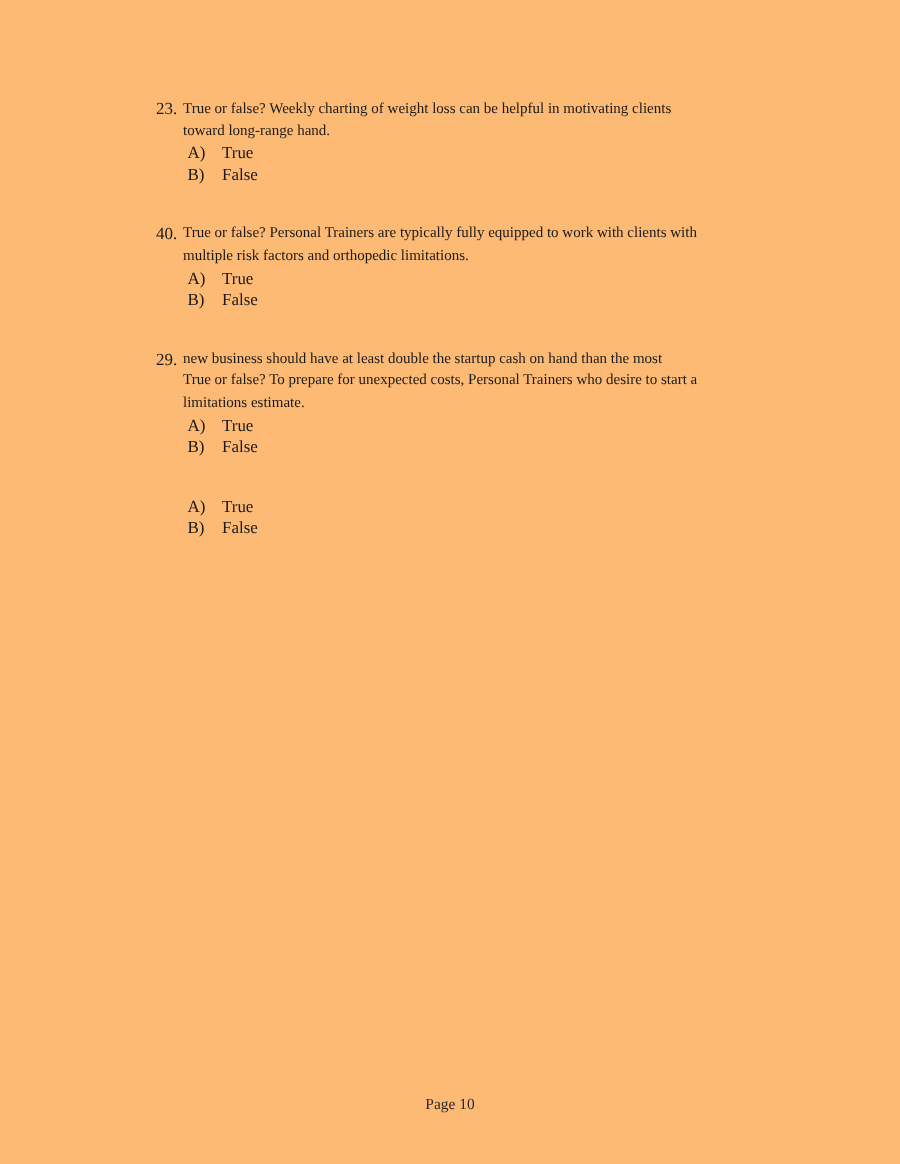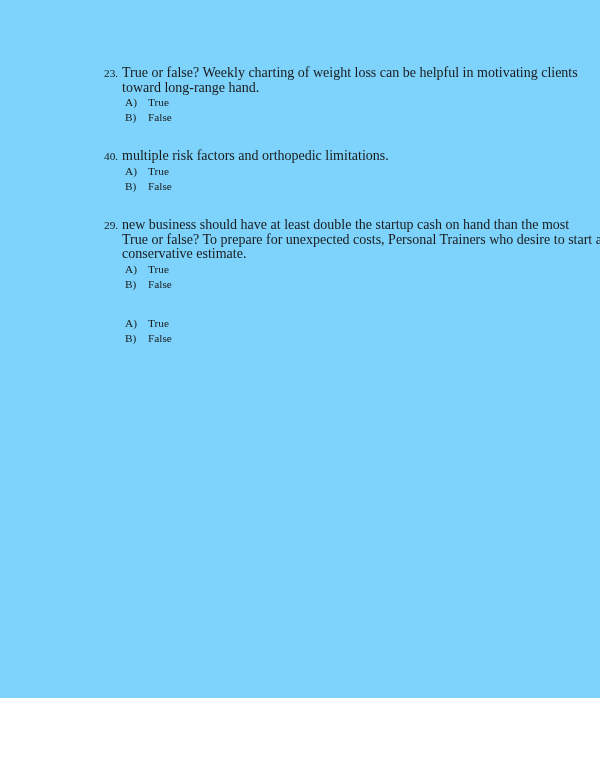--- a/index.html
+++ b/index.html
@@ -3,22 +3,22 @@
 <meta charset="utf-8">
 <style>
   html, body {
     margin: 0;
     padding: 0;
     background: #ffffff;
   }
   .page {
     position: relative;
     width: 600px;
-    height: 698px;
-    background: #7dd3fc;
+    height: 776px;
+    background: #fdba74;
     font-family: "Liberation Serif", "DejaVu Serif", serif;
     color: #1a1a1a;
     overflow: hidden;
   }
   .content {
     position: absolute;
     left: 104px;
     top: 66px;
     width: 436px;
   }
@@ -35,21 +35,21 @@
   .q-number {
     width: 18px;
     flex: 0 0 18px;
     font-size: 11.3px;
     line-height: 14.6px;
     text-align: left;
     white-space: nowrap;
   }
   .q-text {
     flex: 1 1 auto;
-    font-size: 14px;
+    font-size: 10px;
     line-height: 14.6px;
     text-align: left;
   }
   .q-line {
     display: block;
     white-space: nowrap;
   }
   .options {
     margin-top: 0px;
     padding-left: 21px;
@@ -104,20 +104,21 @@
           <span class="option-letter">B)</span>
           <span class="option-label">False</span>
         </div>
       </div>
     </div>
 
     <div class="question-block">
       <div class="q-row">
         <div class="q-number">40.</div>
         <div class="q-text">
+          <span class="q-line">True or false? Personal Trainers are typically fully equipped to work with clients with</span>
           <span class="q-line">multiple risk factors and orthopedic limitations.</span>
         </div>
       </div>
       <div class="options">
         <div class="option-row">
           <span class="option-letter">A)</span>
           <span class="option-label">True</span>
         </div>
         <div class="option-row">
           <span class="option-letter">B)</span>
@@ -125,21 +126,21 @@
         </div>
       </div>
     </div>
 
     <div class="question-block">
       <div class="q-row">
         <div class="q-number">29.</div>
         <div class="q-text">
           <span class="q-line">new business should have at least double the startup cash on hand than the most</span>
           <span class="q-line">True or false? To prepare for unexpected costs, Personal Trainers who desire to start a</span>
-          <span class="q-line">conservative estimate.</span>
+          <span class="q-line">limitations estimate.</span>
         </div>
       </div>
       <div class="options">
         <div class="option-row">
           <span class="option-letter">A)</span>
           <span class="option-label">True</span>
         </div>
         <div class="option-row">
           <span class="option-letter">B)</span>
           <span class="option-label">False</span>
@@ -155,14 +156,17 @@
         </div>
         <div class="option-row">
           <span class="option-letter">B)</span>
           <span class="option-label">False</span>
         </div>
       </div>
     </div>
 
   </div>
 
+  <div class="footer">
+    <span>Page 10</span>
+  </div>
 
 </div>
 
 </body></html>

